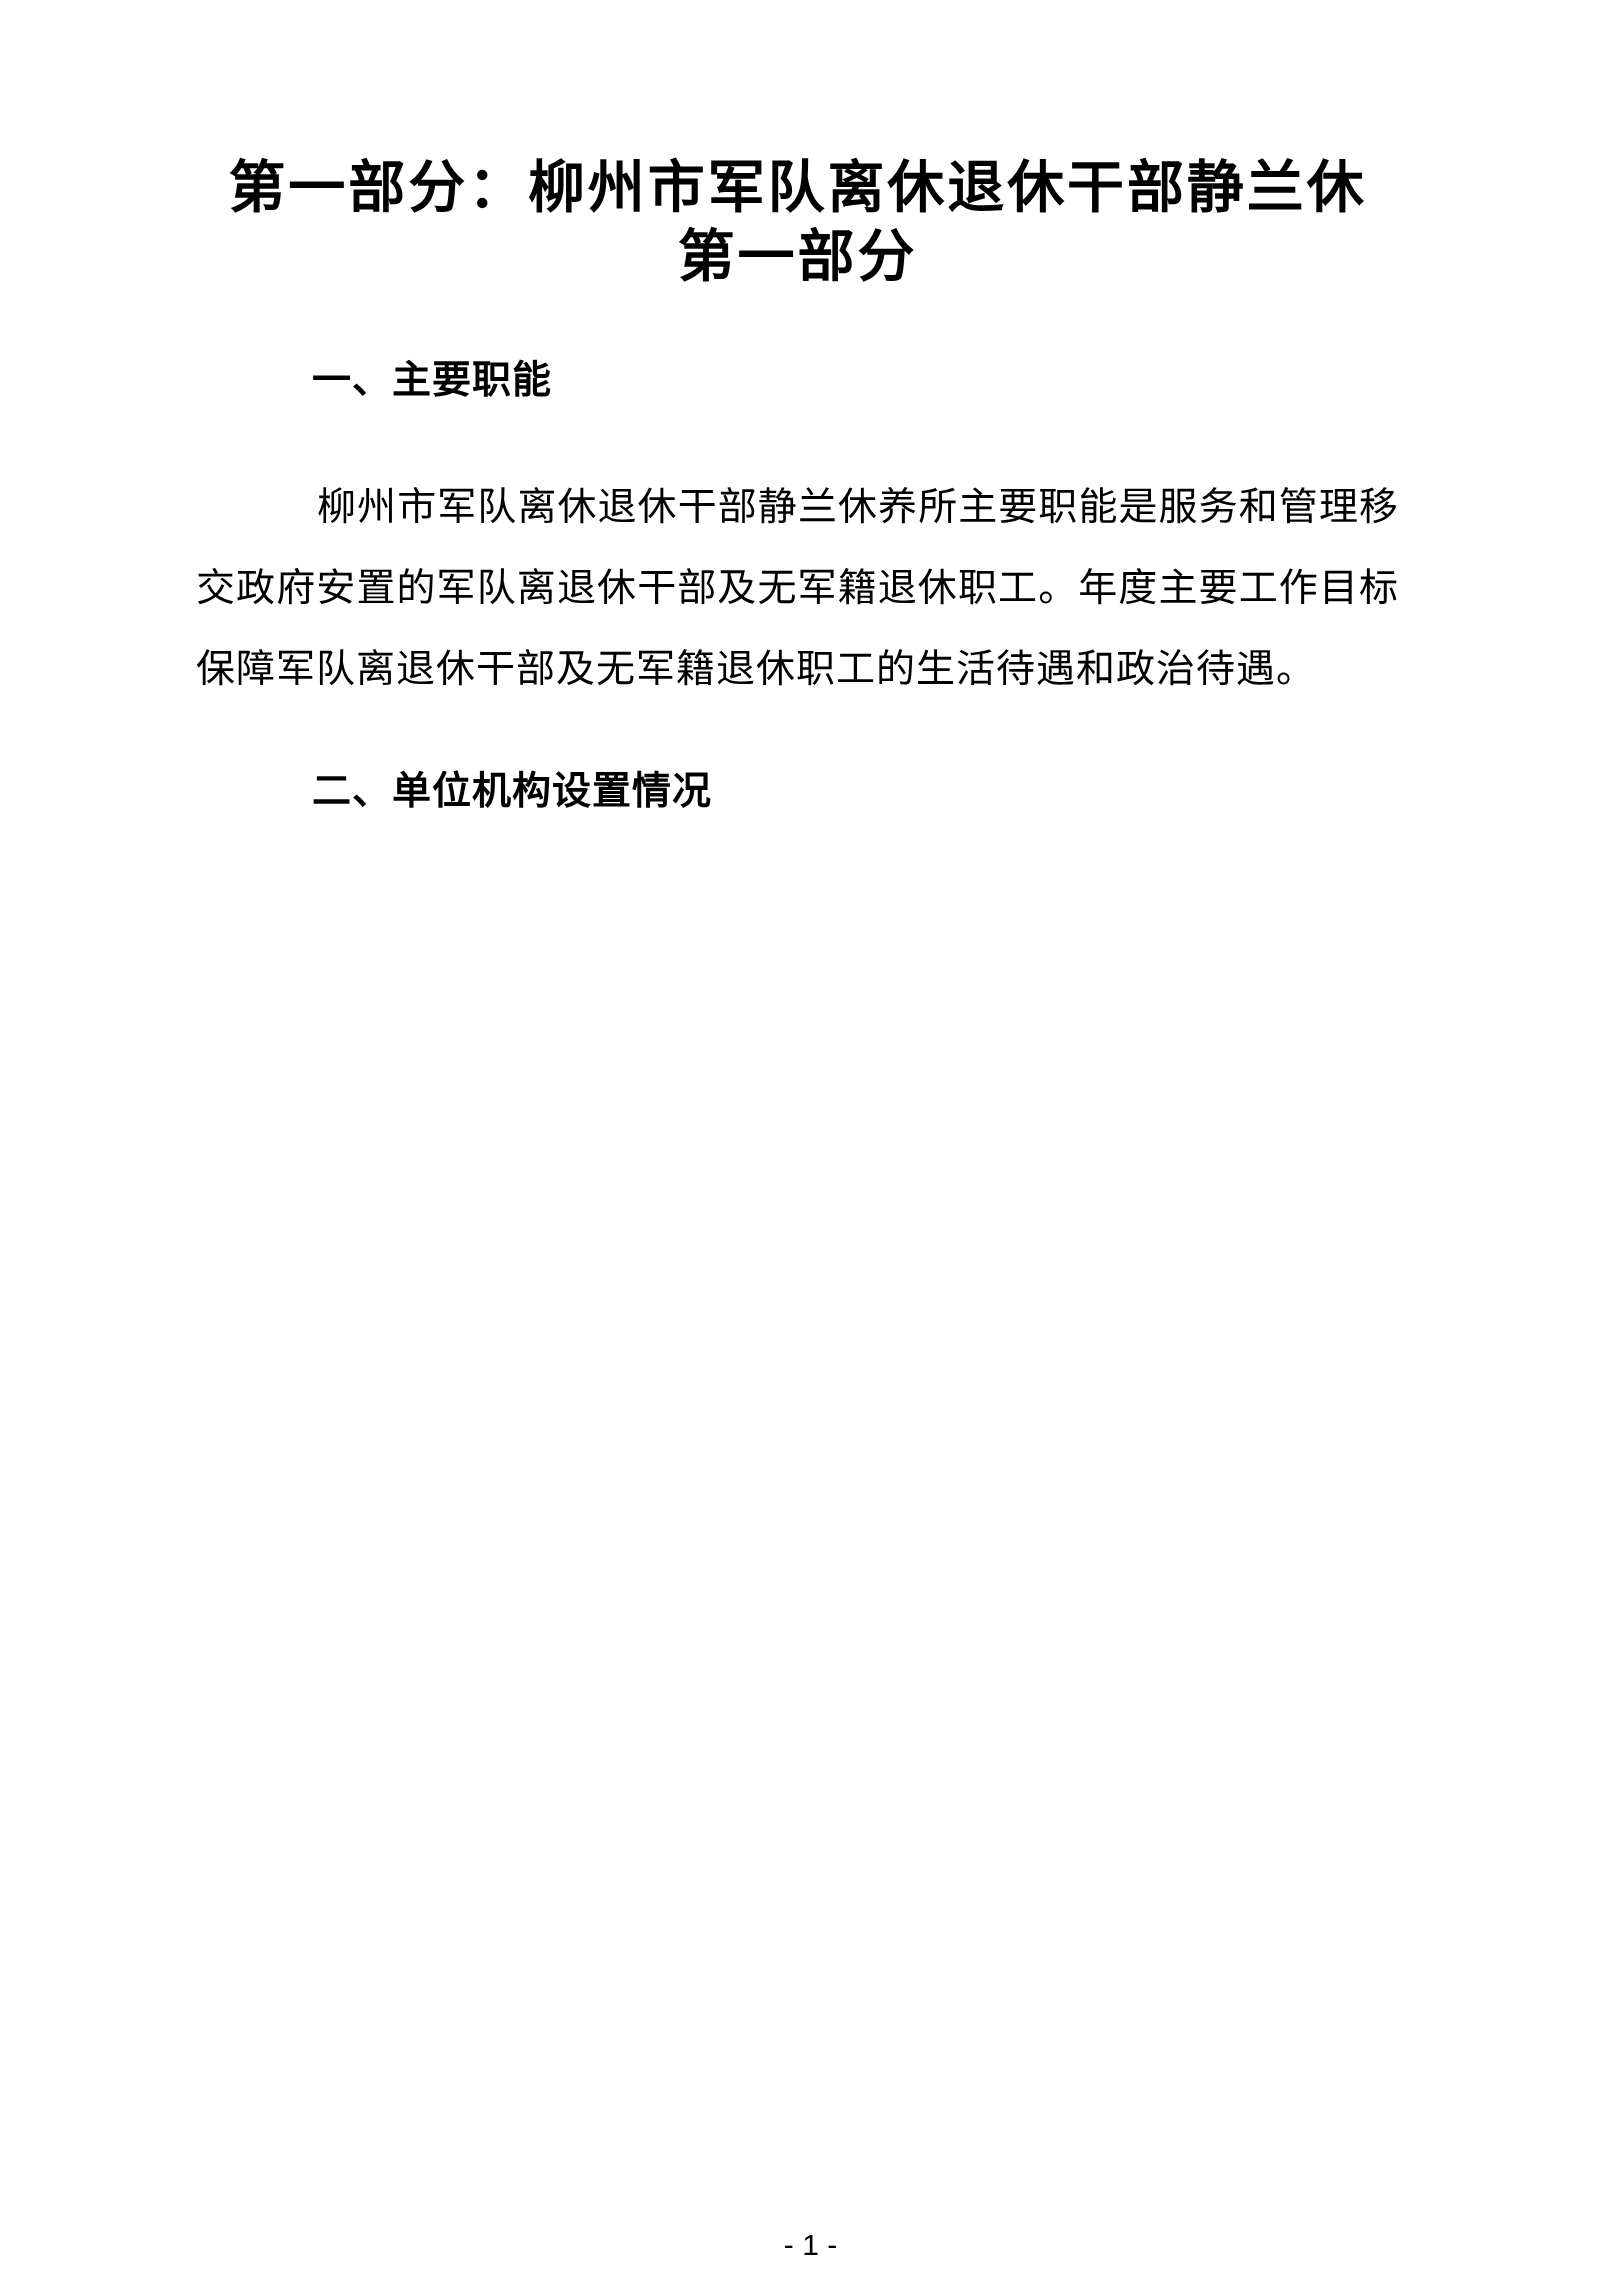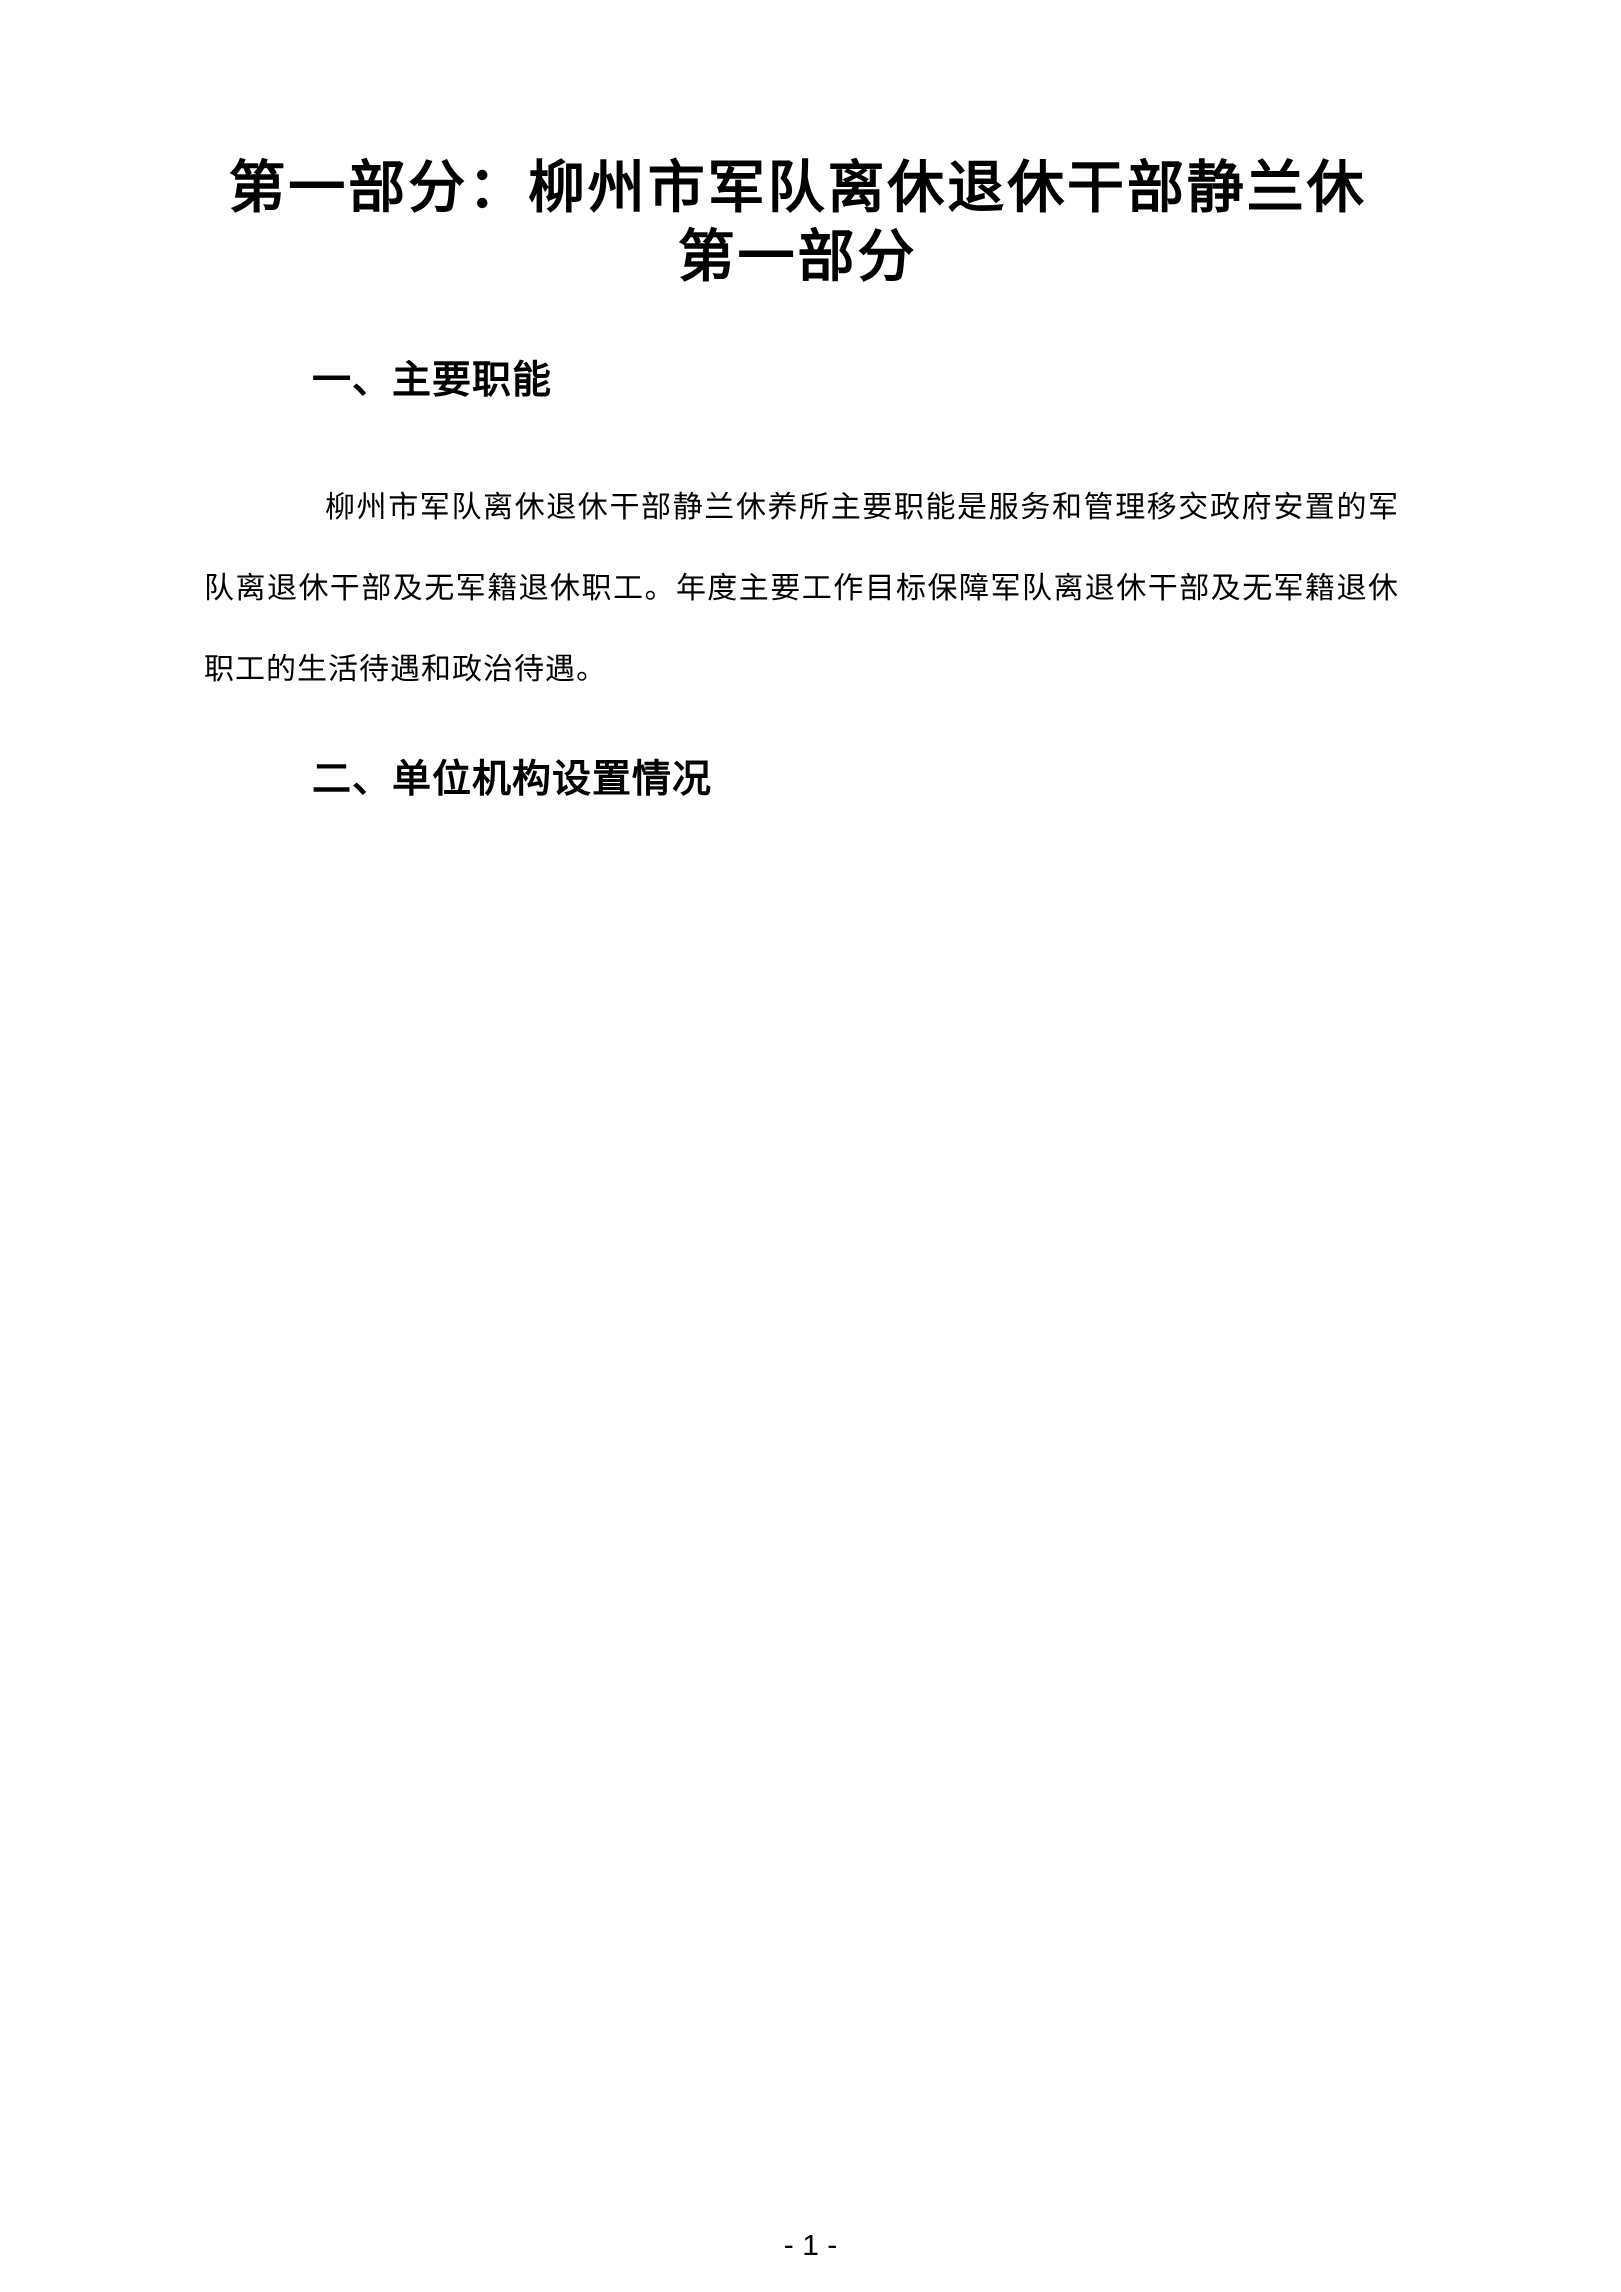--- a/index.html
+++ b/index.html
@@ -39,24 +39,24 @@
     margin: 0;
     margin-left: 116px;
     font-family: Liberation Sans, sans-serif;
     font-weight: bold;
     font-size: 39px;
     line-height: 43px;
     letter-spacing: 1px;
     color: var(--text);
   }
   .section-heading.first { margin-top: 67px; }
-  .section-heading.second { margin-top: 48px; }
+  .section-heading.second { margin-top: 60px; }
   .body-paragraph {
-    margin: 65px 0 0 8px;
-    font-size: 30px;
+    margin: 65px 0 0 0;
+    font-size: 39px;
     line-height: 81px;
     text-align: justify;
     text-justify: inter-character;
     text-indent: 121px;
     letter-spacing: 1px;
     color: var(--text);
     word-break: break-all;
   }
   .page-footer {
     position: absolute;

